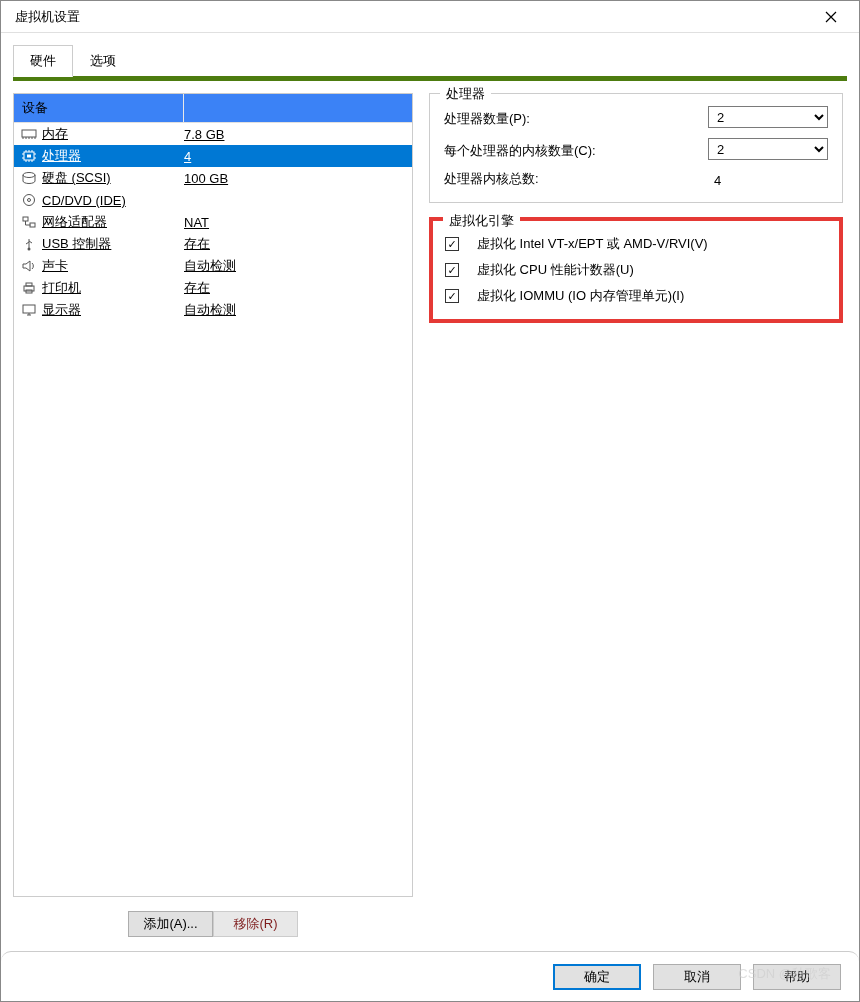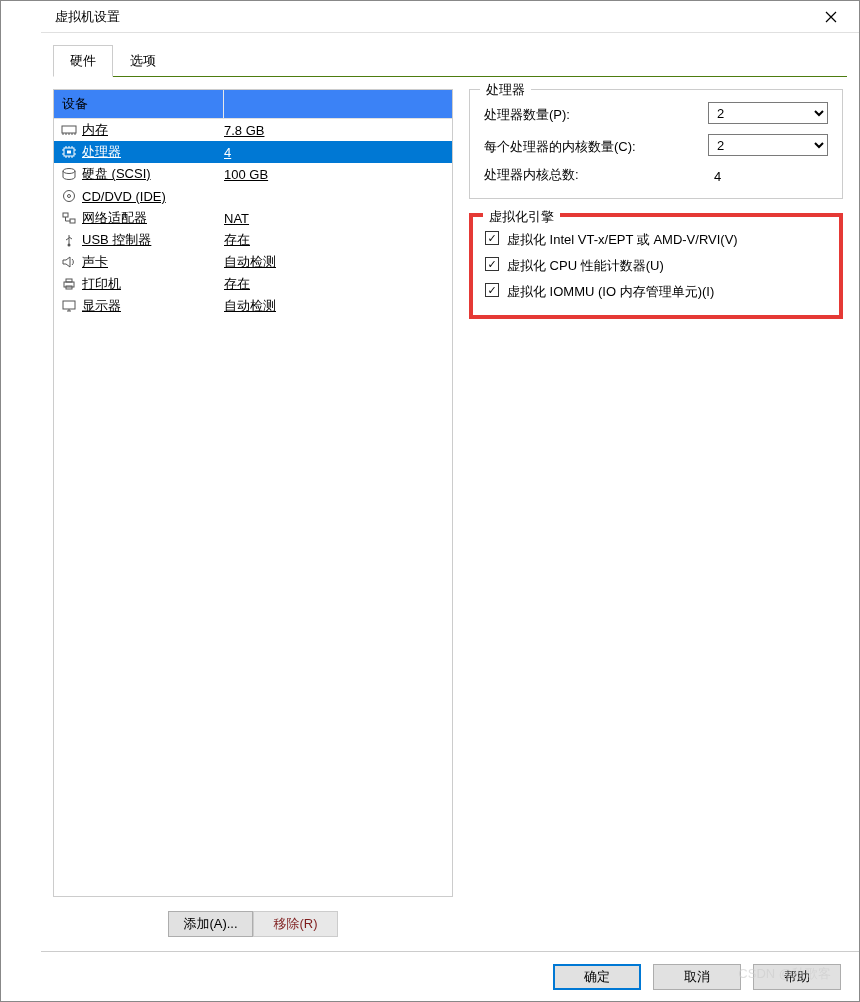--- a/index.html
+++ b/index.html
@@ -1,23 +1,23 @@
 <!DOCTYPE html>
 <html><head>
 <meta charset="utf-8">
 <style>
 * { box-sizing: border-box; margin: 0; padding: 0; }
 body { font-family: "Microsoft YaHei", "Segoe UI", sans-serif; font-size: 13px; background: #fff; color: #000; }
-.window { width: 860px; height: 1002px; border: 1px solid #888; background: #fff; display: flex; flex-direction: column; position: relative; padding-left: 40px; }
+.window { width: 860px; height: 1002px; border: 1px solid #888; background: #fff; display: flex; flex-direction: column; position: relative; }
 .titlebar { height: 32px; display: flex; align-items: center; justify-content: space-between; padding: 0 8px 0 14px; border-bottom: 1px solid #e0e0e0; }
 .titlebar .title { font-size: 13px; }
 .titlebar .close { width: 40px; height: 100%; display: flex; align-items: center; justify-content: center; cursor: default; }
 .titlebar .close svg { width: 12px; height: 12px; }
 .body { flex: 1; display: flex; flex-direction: column; padding: 12px 12px 0 12px; }
-.tabs { display: flex; border-bottom: 1px solid #4d7c0f; }
+.tabs { display: flex; border-bottom: 5px solid #4d7c0f; }
 .tab { padding: 6px 16px; font-size: 13px; border: 1px solid transparent; margin-bottom: -1px; cursor: default; }
 .tab.active { border: 1px solid #ccc; border-bottom: 1px solid #fff; background: #fff; }
 .content { flex: 1; display: flex; gap: 16px; padding-top: 12px; min-height: 0; }
 .left { width: 400px; display: flex; flex-direction: column; border: 1px solid #ccc; }
 .list-header { display: flex; border-bottom: 1px solid #e0e0e0; background: #3b82f6; }
 .list-header .col { padding: 5px 8px; font-size: 13px; }
 .col-name { width: 170px; border-right: 1px solid #e8e8e8; }
 .col-summary { flex: 1; }
 .list { flex: 1; overflow: auto; }
 .row { display: flex; align-items: center; padding: 2px 6px; height: 22px; cursor: default; text-decoration: underline; }
@@ -32,25 +32,25 @@
 .right { flex: 1; display: flex; flex-direction: column; padding-right: 4px; }
 .group { border: 1px solid #ccc; padding: 12px 14px 14px 14px; margin-bottom: 14px; position: relative; }
 .group-title { position: absolute; top: -9px; left: 10px; background: #fff; padding: 0 6px; font-size: 13px; }
 .field-row { display: flex; align-items: flex-end; margin-bottom: 10px; }
 .field-row:last-child { margin-bottom: 0; }
 .field-label { flex: 1; font-size: 13px; }
 .field-value { width: 120px; }
 select { width: 120px; height: 22px; font-size: 13px; border: 1px solid #7a7a7a; background: #fff; font-family: inherit; padding: 0 4px; }
 .static-val { font-size: 13px; padding-left: 6px; }
 .highlight-group { border: 4px solid #e53935; padding: 10px 12px 14px 12px; }
-.check-row { display: flex; align-items: flex-start; gap: 8px; margin-top: 8px; font-size: 13px; }
+.check-row { display: flex; align-items: center; gap: 18px; margin-top: 8px; font-size: 13px; }
 .check-row:first-of-type { margin-top: 4px; }
 .check { width: 14px; height: 14px; border: 1px solid #333; display: inline-flex; align-items: center; justify-content: center; font-size: 11px; line-height: 1; }
 .check.checked::after { content: "✓"; }
-.footer { height: 50px; border-top: 1px solid #ccc; display: flex; align-items: center; justify-content: flex-end; gap: 12px; padding: 0 18px; }
+.footer { height: 50px; border-top: 1px solid #ccc; display: flex; align-items: center; justify-content: flex-end; gap: 12px; padding: 0 18px; border-radius: 10px; }
 .footer .btn { min-width: 88px; height: 26px; }
 .btn-primary { border: 2px solid #0078d4; background: #e1e1e1; }
 .watermark { position: absolute; right: 28px; bottom: 18px; font-size: 13px; color: #ccc; opacity: 0.6; pointer-events: none; }
 </style>
 </head>
 <body>
 
 <div class="window">
   <div class="titlebar">
     <span class="title">虚拟机设置</span>

